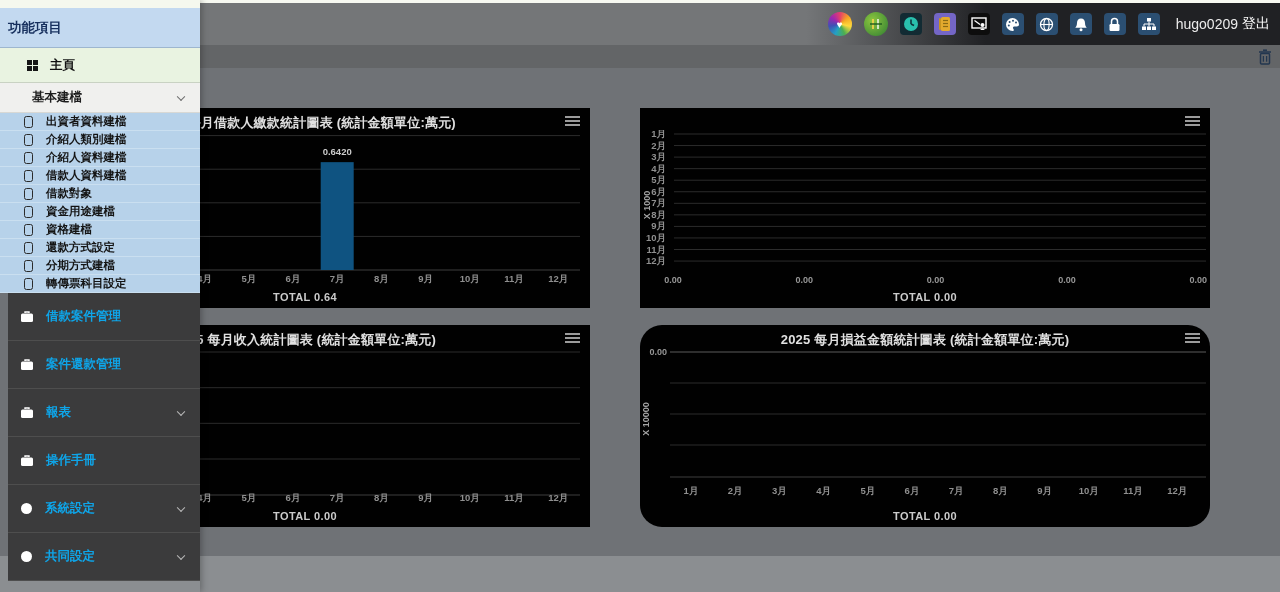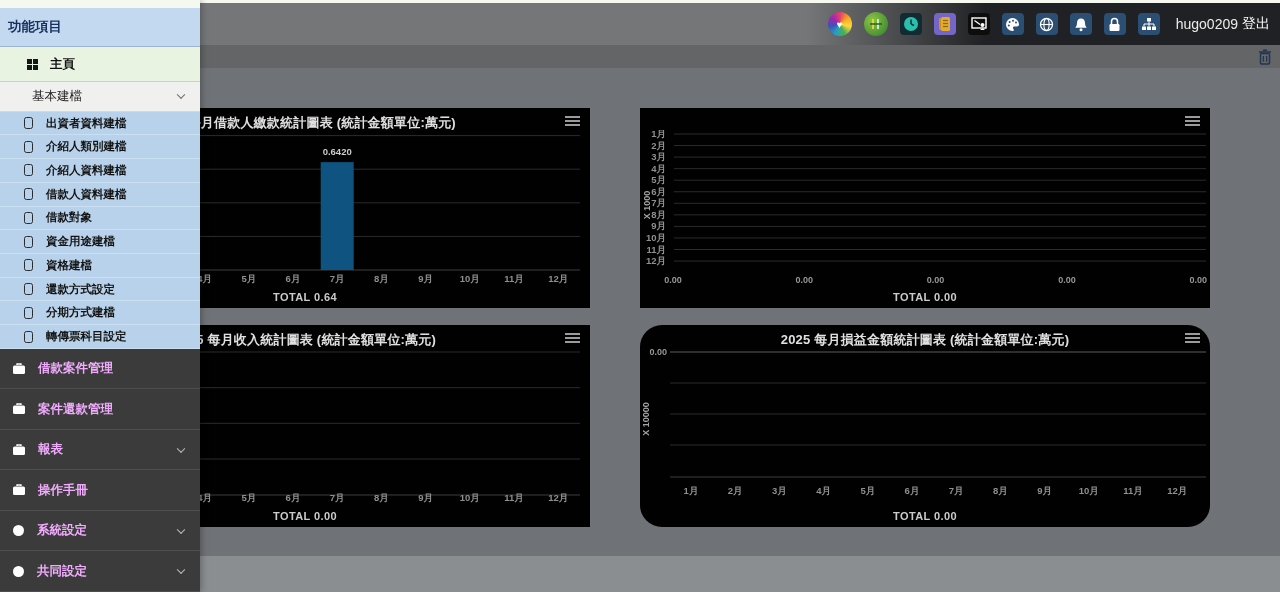--- a/index.html
+++ b/index.html
@@ -56,26 +56,26 @@
   .ylab { font-size:9px; font-weight:700; fill:#a5a5a5; }
 
   
   .sidebar { position:absolute; left:0; top:0; width:200px; height:592px; z-index:10;
              display:flex; flex-direction:column; box-shadow:2px 0 6px rgba(0,0,0,.25); }
   .sb-cap   { height:8px; background:#f5f8ee; }
   .sb-title { height:40px; background:#c3d9f0; color:#17305e; font-weight:700; font-size:13.5px;
               display:flex; align-items:center; padding-left:8px; border-bottom:1px solid #9db6cf; }
   .sb-home  { height:35px; background:#e9f3e1; color:#101010; font-weight:700; font-size:12.5px;
               display:flex; align-items:center; padding-left:27px; gap:12px; border-bottom:1px solid #c9d2c3; cursor:pointer; }
-  .sb-group { height:30px; background:#f0f0ee; color:#1c1c1c; font-weight:400; font-size:12.5px;
+  .sb-group { height:30px; background:#f0f0ee; color:#1c1c1c; font-weight:700; font-size:12.5px;
               display:flex; align-items:center; padding-left:32px; border-bottom:1px solid #d8d8d4; cursor:pointer; position:relative;text-align:right; }
-  .sb-sub   { height:24px; background:#b7d2ea; color:#141414; font-weight:700; font-size:11.5px;
+  .sb-sub   { height:18px; background:#b7d2ea; color:#141414; font-weight:700; font-size:11.5px;
               display:flex; align-items:center; padding-left:24px; gap:13px; border-bottom:1px solid #cadff0; cursor:pointer; }
-  .sb-dark  { height:41px; background:#3b3b3c; color:#f0abfc; font-weight:700; font-size:12.5px;
-              display:flex; align-items:center; padding-left:12px; gap:12px; border-bottom:1px solid #4e4e4e; cursor:pointer; position:relative; }
+  .sb-dark  { height:48px; background:#3b3b3c; color:#0ea5e9; font-weight:700; font-size:12.5px;
+              display:flex; align-items:center; padding-left:12px; gap:12px; border-bottom:1px solid #4e4e4e; cursor:pointer; position:relative;margin-left:8px; }
   .grid-icon { width:11px; height:11px; display:grid; grid-template-columns:5px 5px; grid-template-rows:5px 5px; gap:1px; }
   .grid-icon i { background:#151515; }
   .box-icon { width:9px; height:12px; border:1.6px solid #2b2b2b; border-radius:2.5px; flex:0 0 auto; }
   .chev { position:absolute; right:16px; top:50%; width:6px; height:6px; border-right:1.6px solid;
           border-bottom:1.6px solid; transform:translateY(-70%) rotate(45deg); }
   .chev.gray  { border-color:#6d6d6d; }
   .chev.light { border-color:#b9b9b9; }
 </style>
 </head>
 <body>

